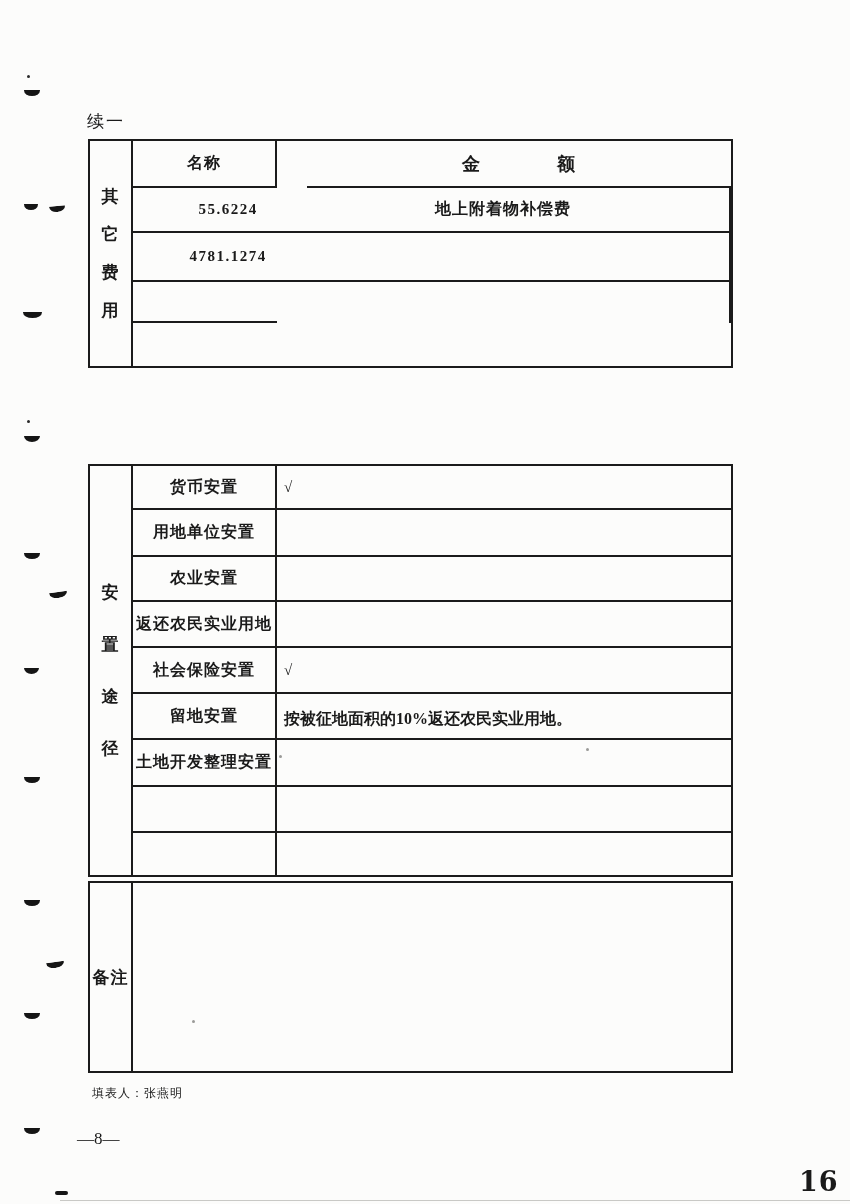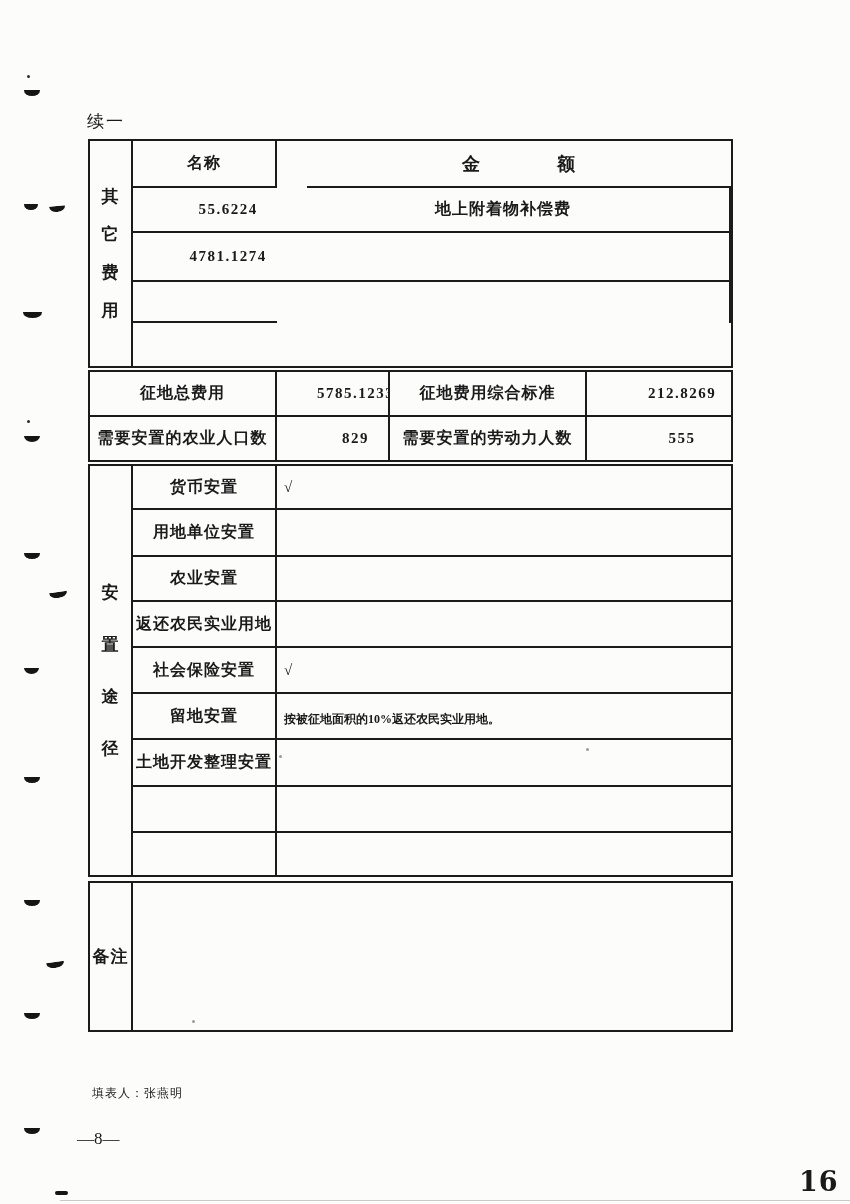--- a/index.html
+++ b/index.html
@@ -17,40 +17,40 @@
   }
   
   .sec {
     position:absolute; left:88px; width:645px;
     display:grid;
     border:2px solid #1b1b1b;
   }
   .sec-a { top:139px; height:229px; grid-template-columns:43px 144px 1fr; grid-template-rows:47px 45px 49px 41px 1fr; }
   .sec-b { top:370px; height:92px;  grid-template-columns:187px 113px 197px 1fr; grid-template-rows:45px 1fr; }
   .sec-c { top:464px; height:413px; grid-template-columns:43px 144px 1fr; grid-template-rows:44px 47px 45px 46px 46px 46px 47px 46px 1fr; }
-  .sec-d { top:881px; height:151px; grid-template-columns:43px 1fr; }
+  .sec-d { top:881px; height:192px; grid-template-columns:43px 1fr; }
   .c {
     display:flex; align-items:center; justify-content:center;
     font-size:16px; letter-spacing:1px;
     overflow:hidden; white-space:nowrap;font-weight:bold;
   }
   .br { border-right:2px solid #1b1b1b; }
   .bb { border-bottom:2px solid #1b1b1b; }
   .side {
     grid-row:1 / -1; grid-column:1;
     display:flex; flex-direction:column; align-items:center; justify-content:center;
     font-size:17px;
   }
   .side.gap-sm span { line-height:38px; }
   .side.gap-lg span { line-height:52px; }
   .num { font-size:15px; letter-spacing:1.5px;padding-left:46px; }
   .hdr-amount { font-size:18px;margin-left:30px; }
   .val-left { justify-content:flex-start; padding-left:7px; font-size:16px; letter-spacing:0; }
   .check { font-size:15px; }
-  .note-text { font-size:12px; letter-spacing:0;margin-top:6px; }
+  .note-text { font-size:16px; letter-spacing:0;margin-top:6px; }
   
   .cont-label { position:absolute; left:87px; top:110px; font-size:17px; letter-spacing:2px; }
   .preparer   { position:absolute; left:92px; top:1085px; font-size:12px; letter-spacing:1px; }
   .page-num   { position:absolute; left:77px; top:1129px; font-size:17px; }
   .corner-num { position:absolute; left:799px; top:1166px; font-size:27px; font-weight:bold;
                 font-family:"DejaVu Serif","Liberation Serif",serif; letter-spacing:1px; }
   
   .bm { position:absolute; width:16px; height:11px;
         border-bottom:6px solid #151515; border-radius:50%; }
   .bm-dot  { position:absolute; width:3px; height:3px; background:#2a2a2a; border-radius:50%; }
@@ -99,30 +99,20 @@
     <div class="c bb hdr-amount">金　　　　额</div>
     <div class="c bb num">55.6224</div>
     <div class="c br bb">地上附着物补偿费</div>
     <div class="c bb num">4781.1274</div>
     <div class="c br bb"></div>
     <div class="c bb num"></div>
     <div class="c br"></div>
     <div class="c num"></div>
   </div>
 
-  <div class="sec sec-b">
-    <div class="c br bb">征地总费用</div>
-    <div class="c br bb num">5785.1233</div>
-    <div class="c br bb">征地费用综合标准</div>
-    <div class="c bb num">212.8269</div>
-    <div class="c br">需要安置的农业人口数</div>
-    <div class="c br num">829</div>
-    <div class="c br">需要安置的劳动力人数</div>
-    <div class="c num">555</div>
-  </div>
 
   <div class="sec sec-c">
     <div class="c side br gap-lg">
         <span>安</span>
         <span>置</span>
         <span>途</span>
         <span>径</span>
       </div>
     <div class="c br bb">货币安置</div>
     <div class="c bb val-left check">√</div>

